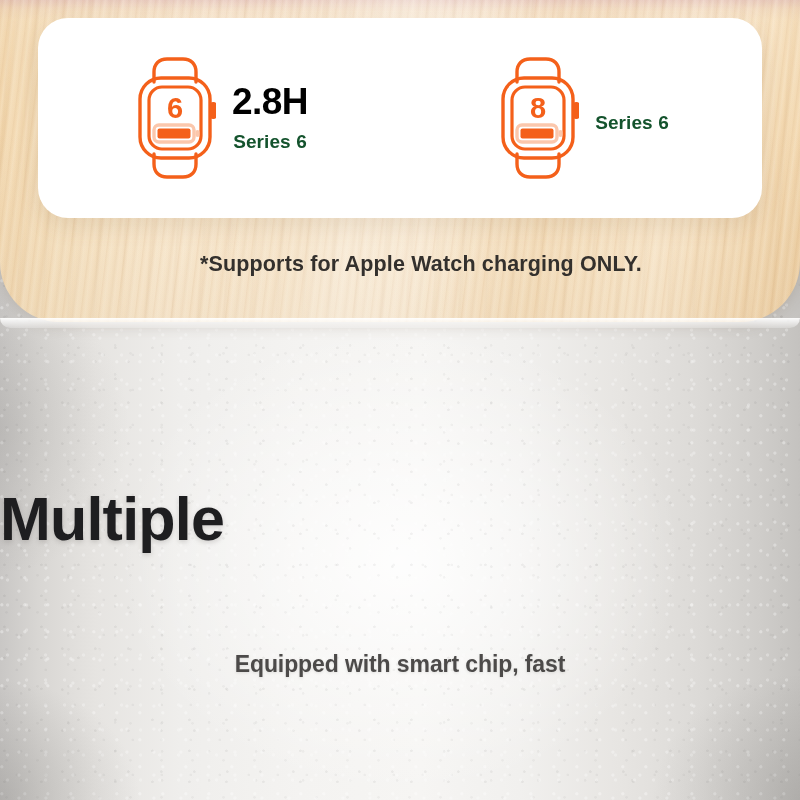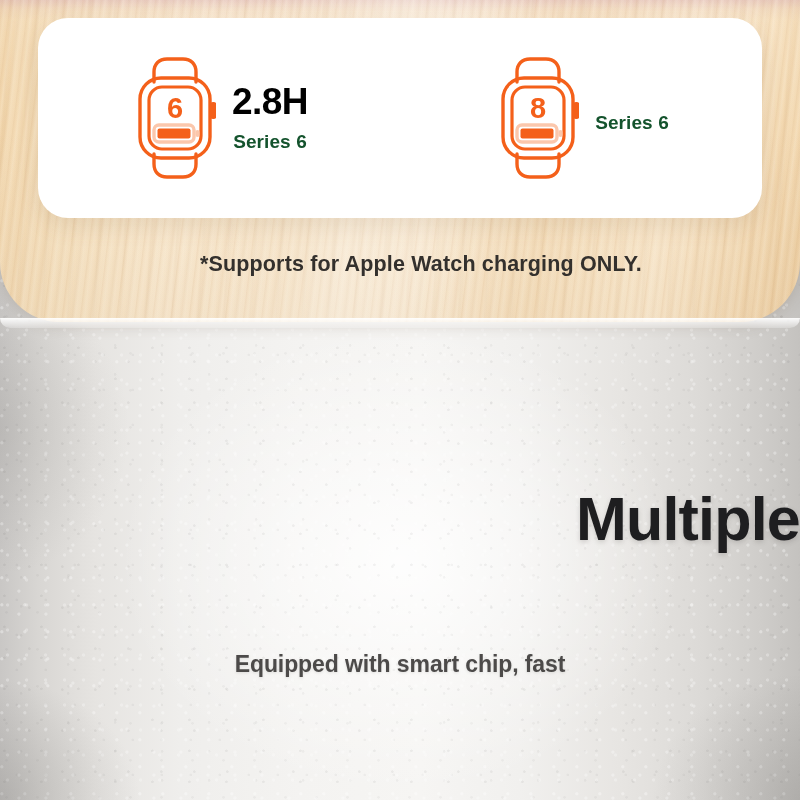--- a/index.html
+++ b/index.html
@@ -132,21 +132,21 @@
 
   
   .footnote {
     position:absolute; left:0; top:252px; width:800px;
     text-align:center; font-size:21.5px; font-weight:700;
     color:#33302d; letter-spacing:0.15px;padding-left:42px;
   }
 
   
   .headline {
-    position:absolute; left:0; top:484px; width:800px; text-align:right;
+    position:absolute; left:0; top:484px; width:800px; text-align:left;
     font-size:61px; font-weight:800; color:#1e1e20;
     line-height:1.17; letter-spacing:-0.8px;
     text-shadow:0 2px 5px rgba(80,78,75,0.22);
   }
   .subcopy {
     position:absolute; left:0; top:648px; width:800px; text-align:center;
     font-size:23px; font-weight:600; color:#4c4a49;
     line-height:1.42; letter-spacing:-0.1px;
     text-shadow:0 1px 3px rgba(120,118,115,0.20);
   }

